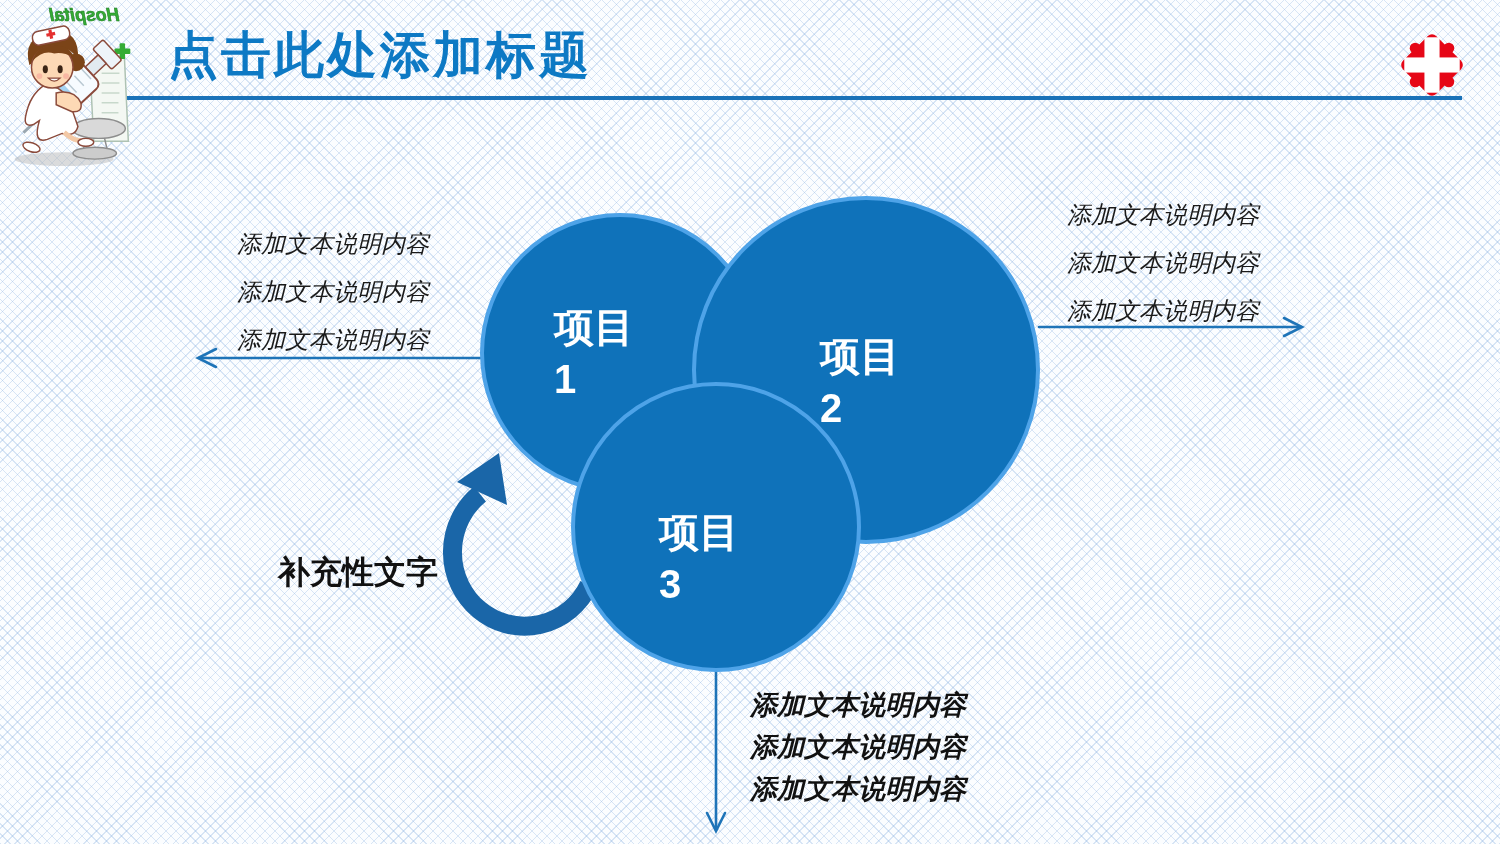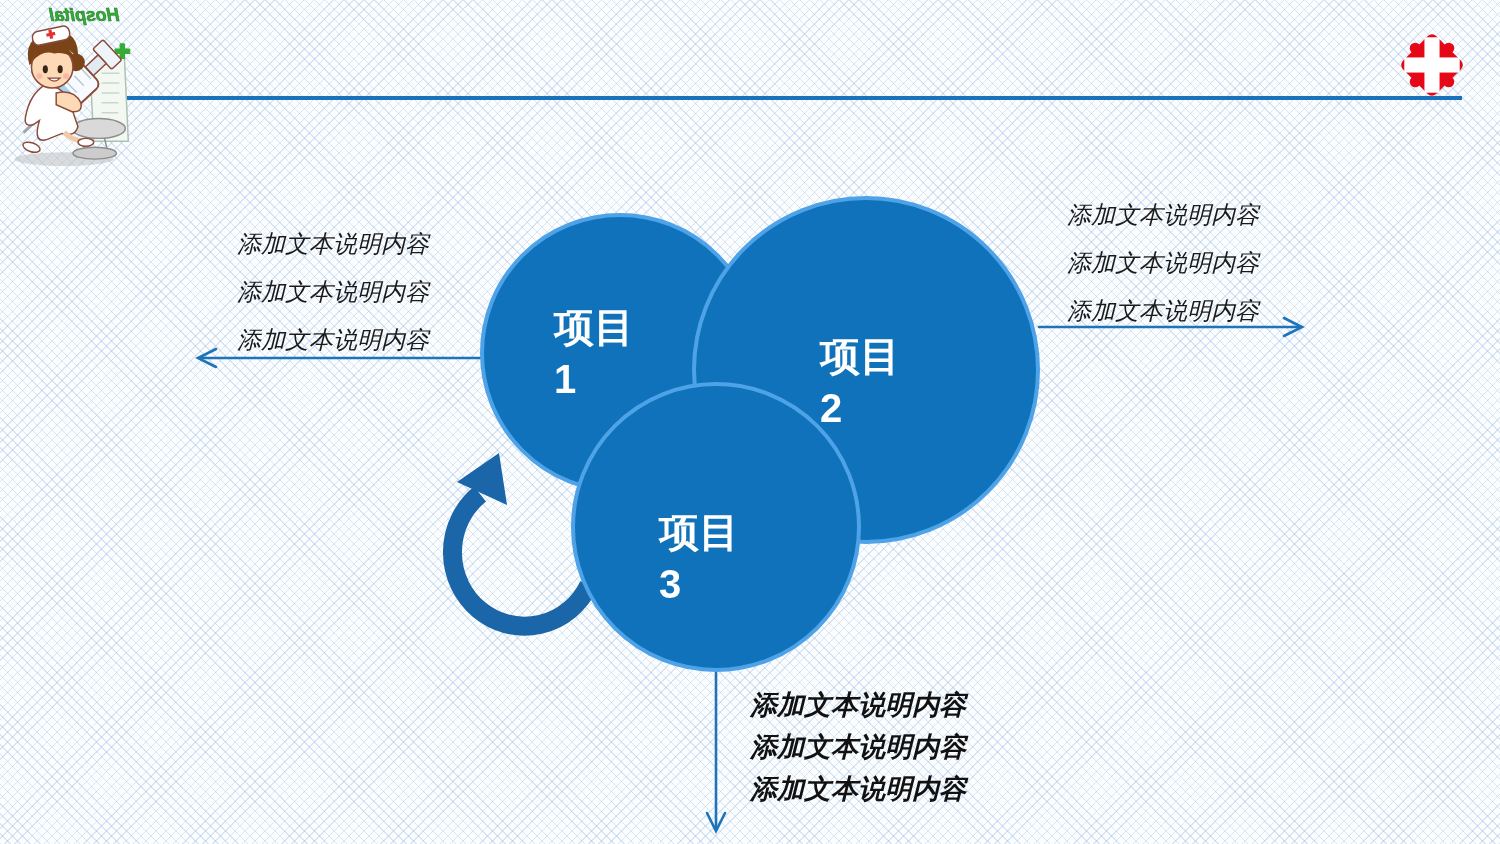--- a/index.html
+++ b/index.html
@@ -127,20 +127,21 @@
 
     <ellipse cx="43" cy="68" rx="2.6" ry="4" fill="#3a2415"></ellipse>
     <ellipse cx="58" cy="68" rx="2.6" ry="4" fill="#3a2415"></ellipse>
     <path d="M46 77 q6 6 12 0 Z" stroke="#8b4a3b" stroke-width="1.3" fill="#ffffff"></path>
     <circle cx="37" cy="75" r="3" fill="#f7b2a0" opacity="0.85"></circle>
     <circle cx="64" cy="75" r="3" fill="#f7b2a0" opacity="0.85"></circle>
 
     <path d="M54 92 Q72 88 79 102 Q81 112 70 111 L54 104 Z" fill="#fdd9b5" stroke="#8b4a3b" stroke-width="1.5"></path>
   </svg>
 
+  <div class="page-title">点击此处添加标题</div>
   <div class="title-rule"></div>
 
   <svg class="hospital-logo" viewBox="0 0 100 100" aria-hidden="true">
     <g fill="#e60717">
       <rect x="22" y="22" width="56" height="56" rx="7" transform="rotate(45 50 50)"></rect>
       <circle cx="30" cy="30" r="6.5"></circle>
         <circle cx="70" cy="30" r="6.5"></circle>
       <circle cx="30" cy="70" r="6.5"></circle>
         <circle cx="70" cy="70" r="6.5"></circle>
     </g>
@@ -205,14 +206,15 @@
     <div>添加文本说明内容</div>
     <div>添加文本说明内容</div>
   </div>
 
   <div class="notes notes-bottom">
     <div>添加文本说明内容</div>
     <div>添加文本说明内容</div>
     <div>添加文本说明内容</div>
   </div>
 
+  <div class="supplementary-label">补充性文字</div>
 
 </div>
 
 </body></html>

